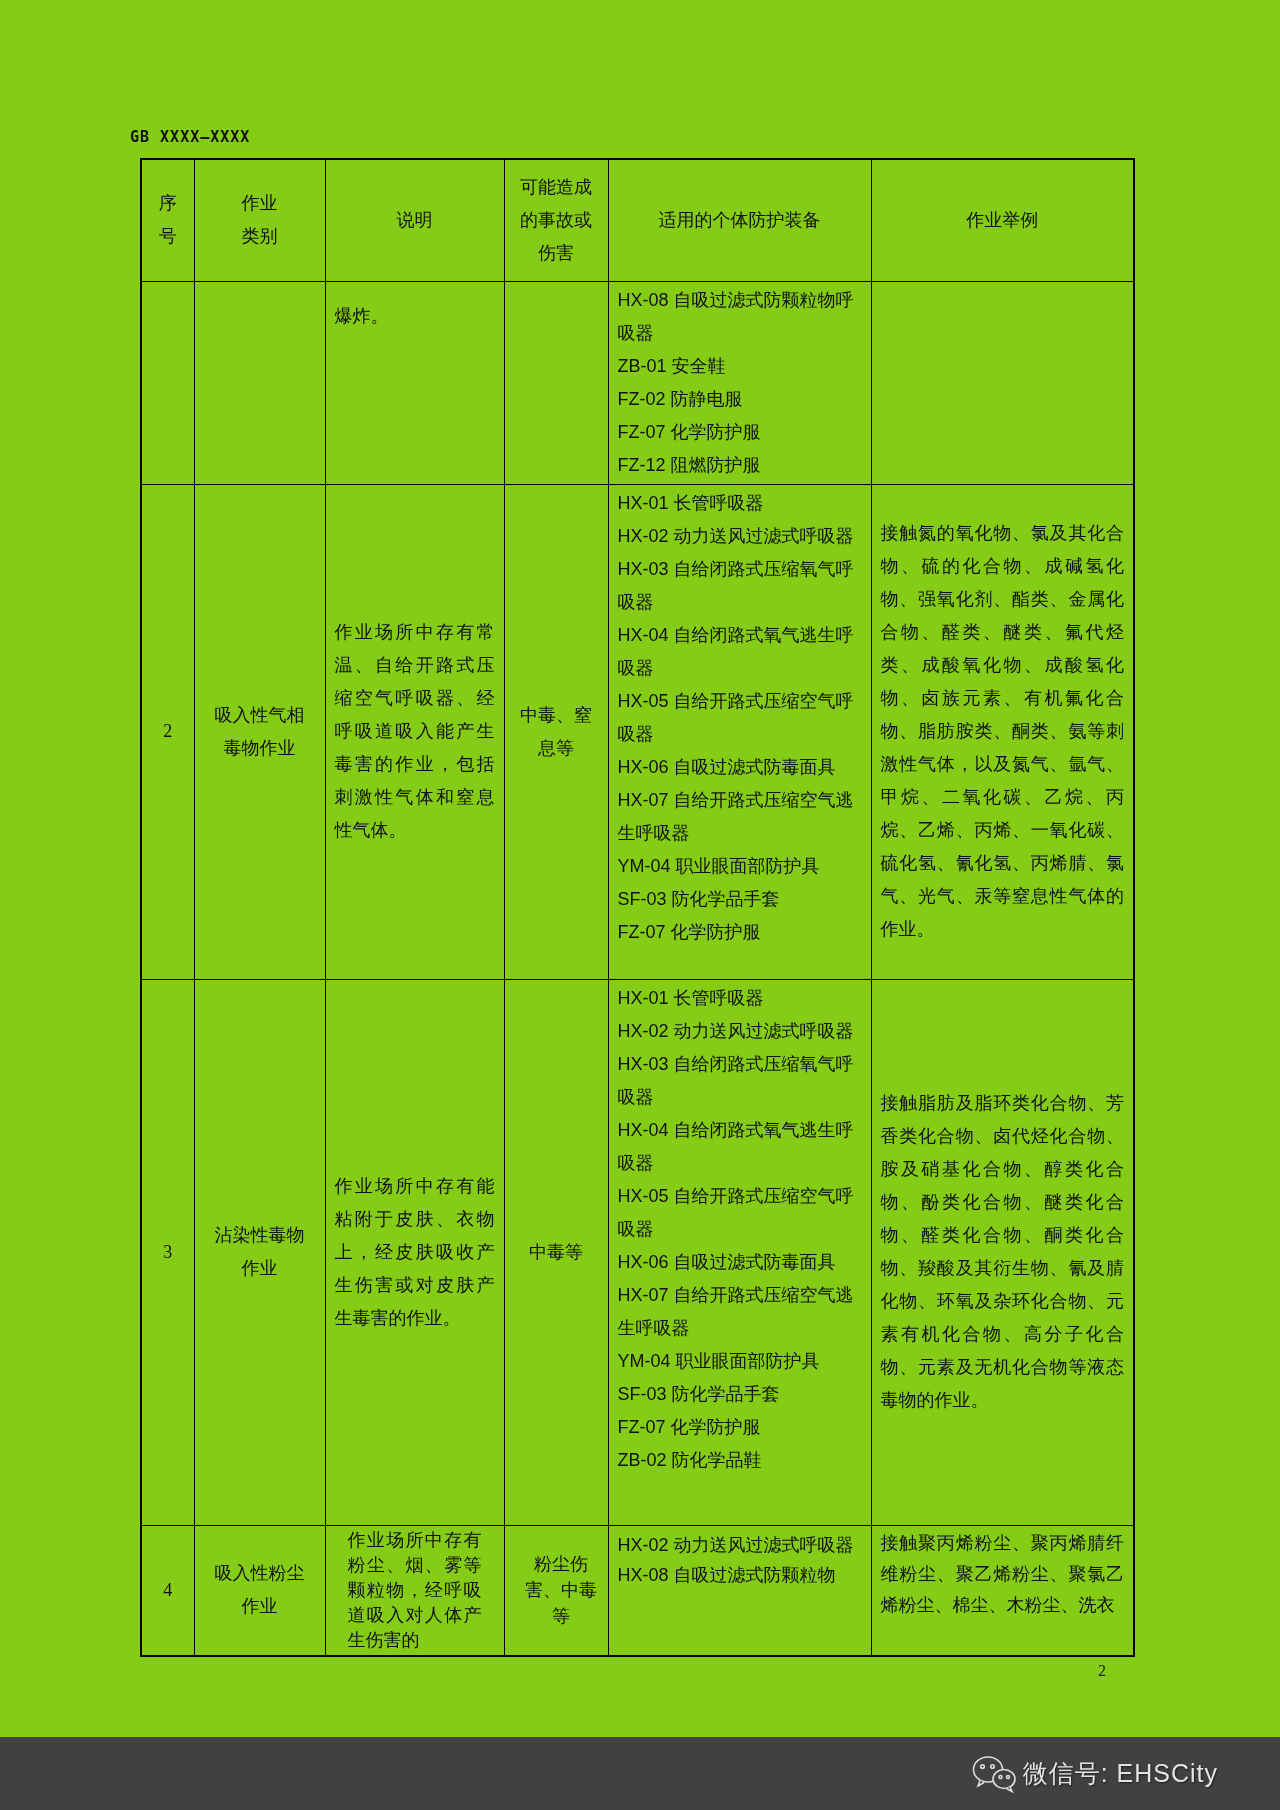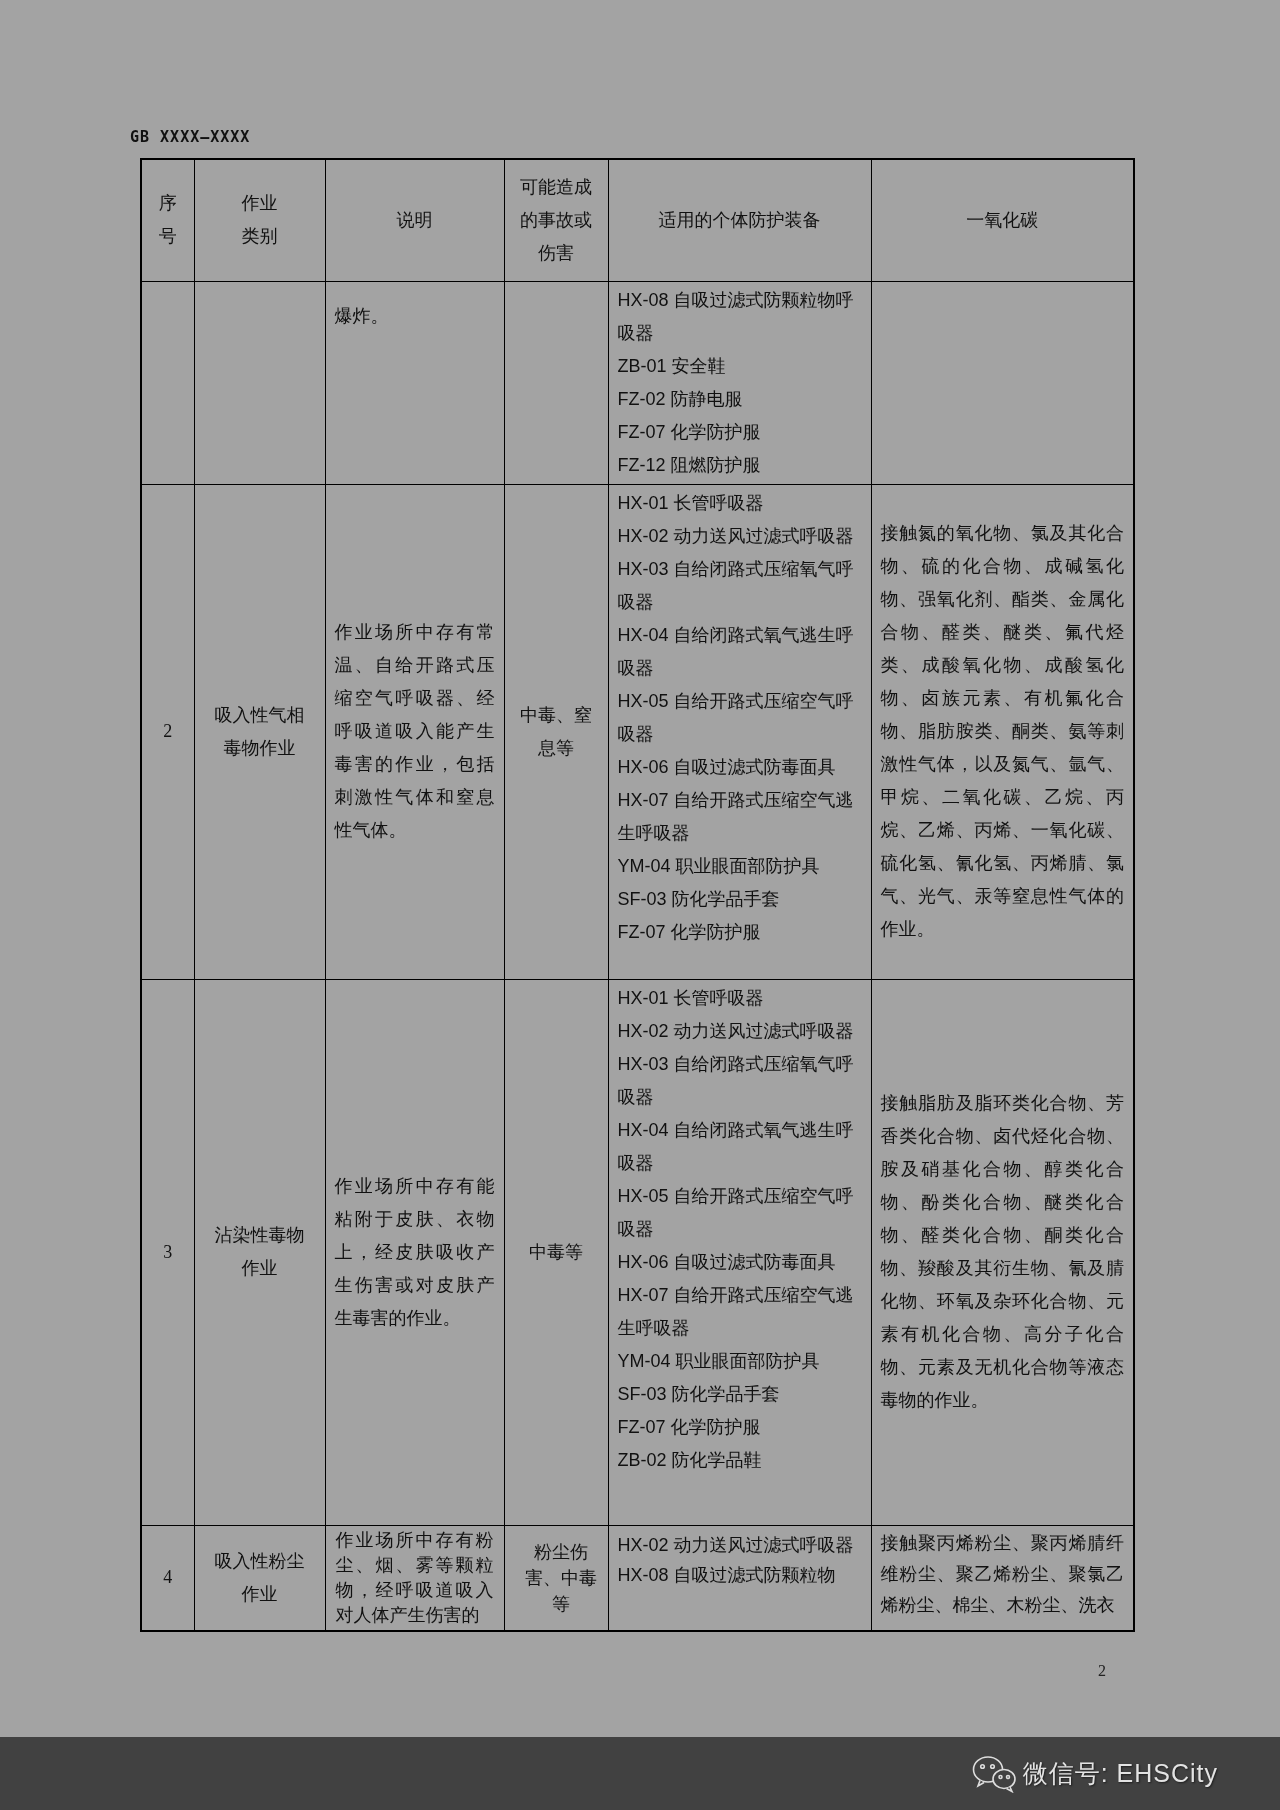--- a/index.html
+++ b/index.html
@@ -1,21 +1,21 @@
 <!DOCTYPE html>
 <html><head>
 <meta charset="utf-8">
 <style>
   * { margin: 0; padding: 0; box-sizing: border-box; }
   html, body { background: #ffffff; }
   .page {
     position: relative;
     width: 1280px;
     height: 1810px;
-    background: #a3a3a3;
+    background: #84cc16;
     font-family: "Liberation Serif", serif;
     color: #111111;
     overflow: hidden;
   }
   .doc-code {
     position: absolute;
     left: 130px;
     top: 128px;
     font-family: "DejaVu Sans Mono", monospace;
     font-size: 15px;
@@ -69,21 +69,21 @@
     padding: 6px 10px;
   }
   td.c-ex {
     text-align: justify;
     vertical-align: middle;
     line-height: 38px;
     padding: 4px 11px;
     margin-left: 37px;
   }
   tr.row-cont td.c-desc { vertical-align: top; padding-top: 18px; }
-  tr.row-4 td.c-desc { line-height: 25px; vertical-align: middle; padding: 2px 10px; }
+  tr.row-4 td.c-desc { line-height: 25px; vertical-align: middle; padding: 2px 22px; }
   tr.row-4 td.c-ppe  { line-height: 30px; padding-top: 4px; }
   tr.row-4 td.c-ex   { line-height: 31px; vertical-align: top; }
   tr.row-4 td.c-haz  { line-height: 26px; padding-left: 19px; }
   .page-number {
     position: absolute;
     left: 1098px;
     top: 1662px;
     font-size: 16px;
     font-family: "Liberation Serif", serif;
     color: #222222;
@@ -131,21 +131,21 @@
           <tr style="height:122px">
         <th class="hd">序
 号</th>
         <th class="hd">作业
 类别</th>
         <th class="hd">说明</th>
         <th class="hd">可能造成
 的事故或
 伤害</th>
         <th class="hd">适用的个体防护装备</th>
-        <th class="hd">一氧化碳</th>
+        <th class="hd">作业举例</th>
       </tr>
 
       <tr class="row-cont" style="height:200px">
         <td class="c-index"></td>
         <td class="c-cat"></td>
         <td class="c-desc">爆炸。</td>
         <td class="c-haz"></td>
         <td class="c-ppe">HX-08  自吸过滤式防颗粒物呼吸器
 ZB-01 安全鞋
 FZ-02 防静电服

